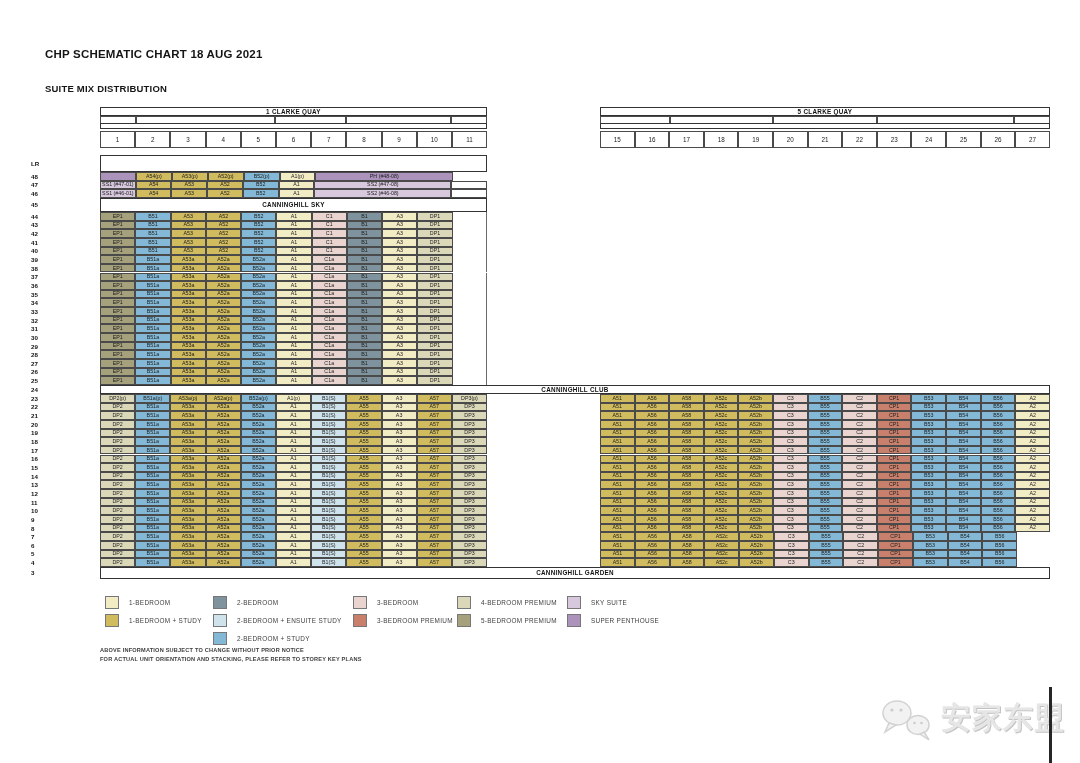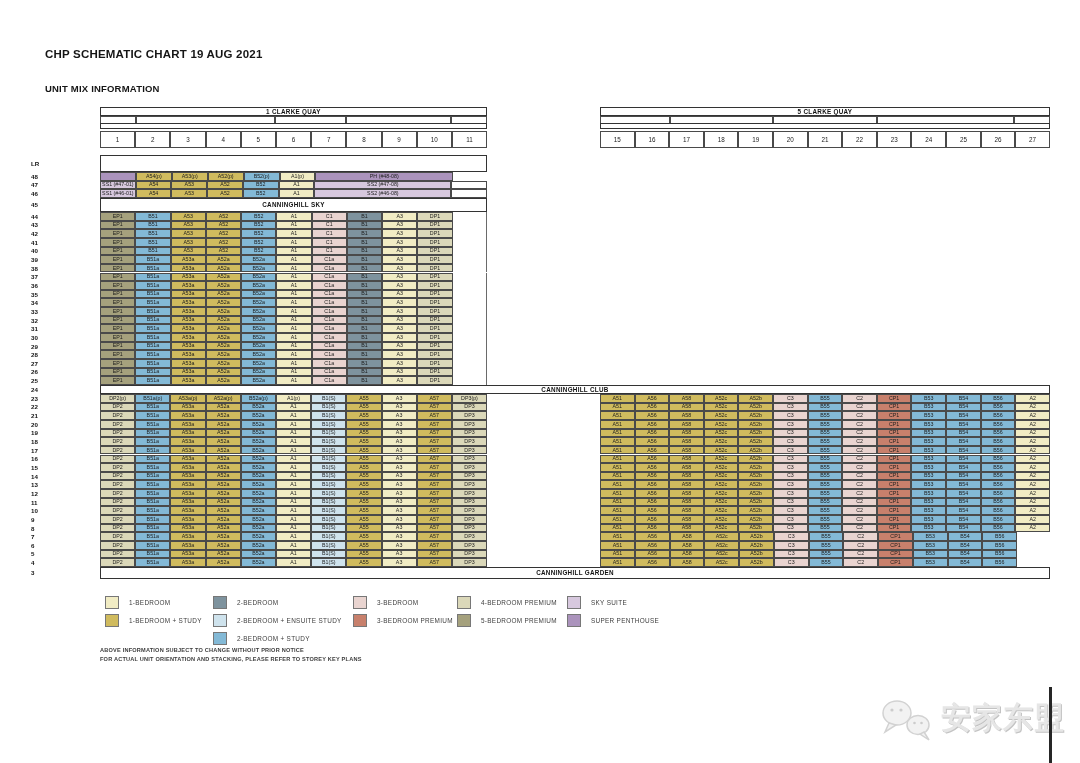--- a/index.html
+++ b/index.html
@@ -27,22 +27,22 @@
                 align-items:center;height:13px;}
   .note-line{position:absolute;left:100px;font-size:5.6px;font-weight:bold;color:#3c3c3c;letter-spacing:.2px;}
   #watermark-text{left:941px;top:698px;font-size:30px;color:#e6e6e6;font-weight:bold;letter-spacing:1px;
                   text-shadow:1px 1px 0 #c3c3c3, -1px -1px 0 #ffffff;}
   #side-line{left:1049px;top:687px;width:2.5px;height:76px;background:#262626;}
   #watermark-icon{left:878px;top:696px;}
 </style>
 </head>
 <body>
 
-<div class="abs" id="page-title">CHP SCHEMATIC CHART 19 AUG 2021</div>
-<div class="abs" id="page-subtitle">UNIT MIX INFORMATION</div>
+<div class="abs" id="page-title">CHP SCHEMATIC CHART 18 AUG 2021</div>
+<div class="abs" id="page-subtitle">SUITE MIX DISTRIBUTION</div>
 
 <div id="chart-root">
     <div class="box" style="left: 100px; top: 107px; width: 387px; height: 9px;">1 CLARKE QUAY</div>
     <div class="rowflex" style="left: 100px; top: 115.6px; width: 387px; height: 8px;">
       <div class="hgroup" style="flex: 1 0 0px;"></div>
       <div class="hgroup" style="flex: 4 0 0px;"></div>
       <div class="hgroup" style="flex: 2 0 0px;"></div>
       <div class="hgroup" style="flex: 3 0 0px;"></div>
       <div class="hgroup" style="flex: 1 0 0px;"></div>
     </div>

